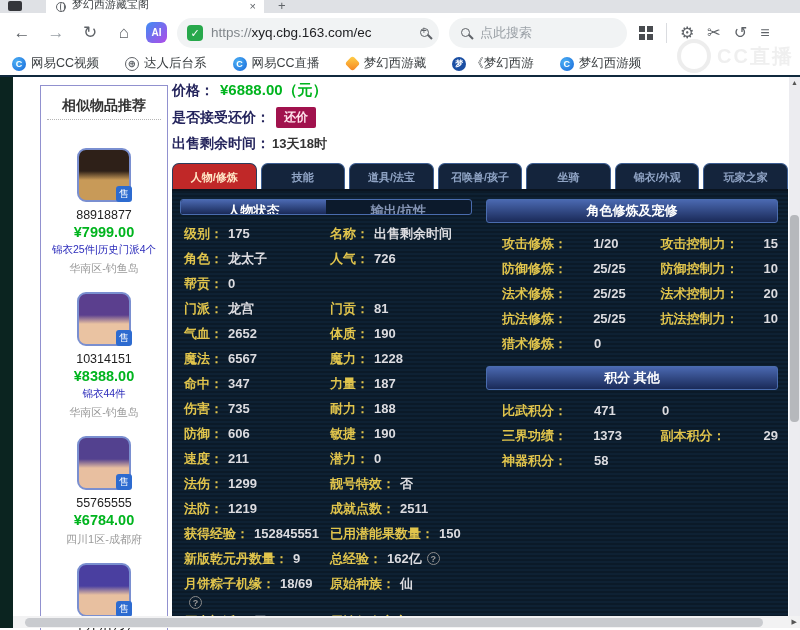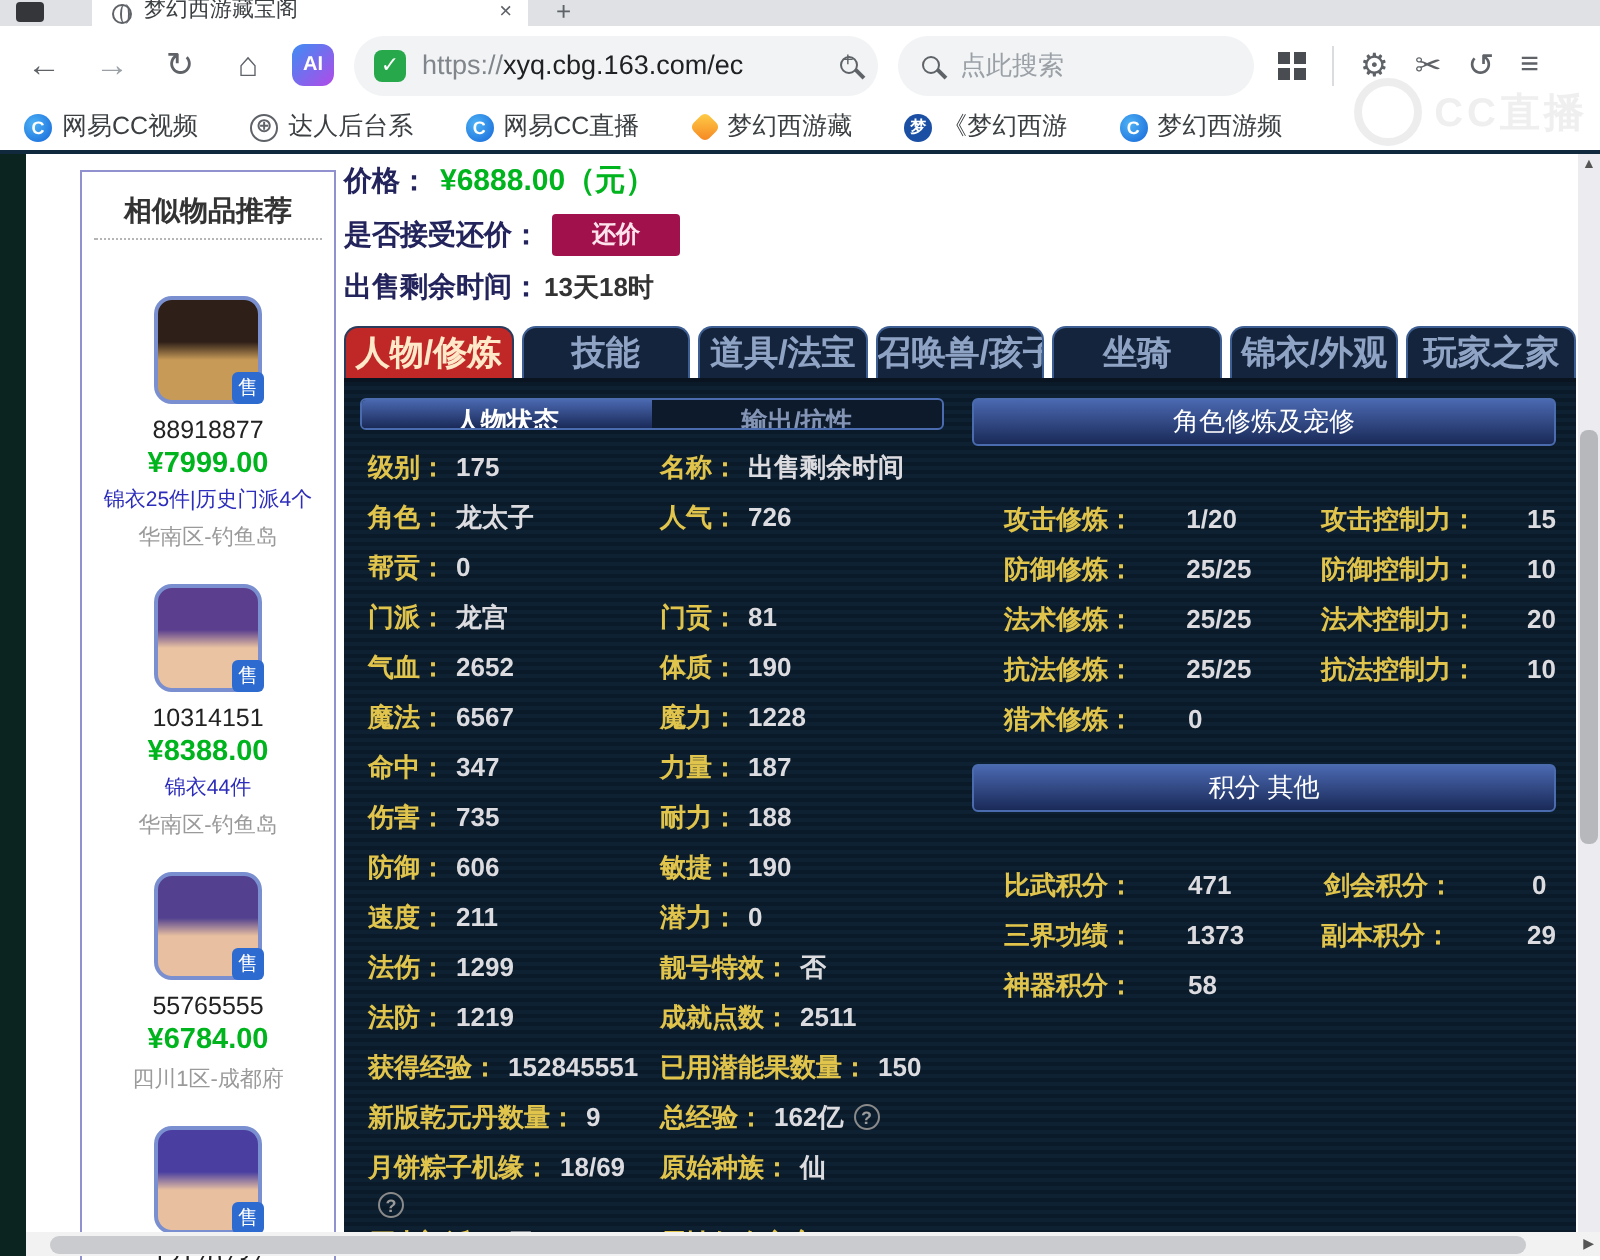--- a/index.html
+++ b/index.html
@@ -61,39 +61,39 @@
   .sim-id { font-size:12.5px; font-weight:normal; color:#222; margin-top:6px; }
   .sim-price { font-size:14.5px; font-weight:bold; color:#00b41e; margin-top:2px; }
   .sim-tags { font-size:10.5px; color:#2d2dbb; margin-top:3px; white-space:nowrap; }
   .sim-server { font-size:11px; color:#9a9a9a; margin-top:4px; }
 
   
   .main { position:absolute; left:172px; top:4px; width:616px; height:547px; }
   .price-row { display:flex; align-items:center; margin-bottom:7px; }
   .plabel { font-size:14px; font-weight:bold; color:#24245c; }
   .pvalue-green { font-size:15px; font-weight:bold; color:#00b41e; margin-left:6px; }
-  .bargain-btn { background:#a1124d; color:#ffe3ec; font-size:12px; font-weight:bold; padding:2px 20px; border-radius:2px; margin-left:6px; }
+  .bargain-btn { background:#a1124d; color:#ffe3ec; font-size:12px; font-weight:bold; padding:2px 8px; border-radius:2px; margin-left:6px; }
   .ptime { font-size:13px; font-weight:bold; color:#333; margin-left:2px; }
 
   .tabs { display:flex; gap:4px; margin-top:10px; align-items:flex-end; }
-  .gtab { flex:1; height:26px; line-height:26px; text-align:center; font-size:17px; font-weight:bold;
+  .gtab { flex:1; height:26px; line-height:26px; text-align:center; font-size:11px; font-weight:bold;
     color:#8fa3c4; background:#14243c; border:1px solid #3d5e92; border-bottom:none; border-radius:7px 7px 0 0; white-space:nowrap; overflow:hidden; }
   .gtab.active { background:#c02828; color:#ffe9c8; border-color:#2a3c5c; }
 
   .panel { position:relative; height:434px; border-top:2px solid #0a1420; overflow:hidden; padding:8px 10px 0 8px; display:flex; gap:14px;
     background:repeating-linear-gradient(180deg,#0b1a28 0px,#0b1a28 2px,#0e2133 2px,#0e2133 4px); }
   .pcol-left { width:292px; flex:none; }
   .pcol-right { flex:1; min-width:0; }
 
   .subtab-bar { display:flex; height:16px; border:1px solid #4a6cae; border-radius:3px; overflow:hidden; background:#0c1a2c; margin-bottom:6px; }
   .subtab { flex:1; text-align:center; line-height:22px; font-size:13px; font-weight:bold; color:#8494b4; }
   .subtab.active { background:linear-gradient(180deg,#4a68b0,#1a2a58); color:#fff; }
 
-  .hdr-bar { height:24px; line-height:22px; text-align:center; font-size:13px; font-weight:normal; color:#fff;
-    background:linear-gradient(180deg,#4a68b0,#1a2a58); border:1px solid #4a6cae; border-radius:3px; margin-bottom:24px; }
+  .hdr-bar { height:24px; line-height:22px; text-align:center; font-size:13px; font-weight:bold; color:#fff;
+    background:linear-gradient(180deg,#4a68b0,#1a2a58); border:1px solid #4a6cae; border-radius:3px; margin-bottom:8px; }
 
   .srow { display:flex; font-size:13px; font-weight:bold; line-height:25px; }
   .half { width:50%; display:flex; flex-wrap:wrap; padding-left:4px; }
   .lbl { color:#e0c44c; white-space:nowrap; }
   .val { color:#dcdce0; margin-left:5px; word-break:break-all; }
   .help-ic { display:inline-block; width:13px; height:13px; line-height:13px; text-align:center; border:1px solid #8a8a8a;
     border-radius:50%; color:#9a9a9a; font-size:9px; font-weight:bold; margin-left:5px; align-self:center; }
 
   .crow { display:flex; font-size:13px; font-weight:bold; line-height:25px; padding-left:16px; }
   .crow .c1 { width:92px; color:#e0c44c; white-space:nowrap; }
@@ -453,21 +453,20 @@
               <span class="c3"></span>
               <span class="c4"></span>
             </div>
           </div>
         <div class="score-gap"></div>
         <div class="hdr-bar">积分 其他</div>
         <div id="score-rows">
             <div class="crow">
               <span class="c1">比武积分：</span>
               <span class="c2">471</span>
-              <span class="c3">剑会积分：</span>
               <span class="c4">0</span>
             </div>
             <div class="crow">
               <span class="c1">三界功绩：</span>
               <span class="c2">1373</span>
               <span class="c3">副本积分：</span>
               <span class="c4">29</span>
             </div>
             <div class="crow">
               <span class="c1">神器积分：</span>

